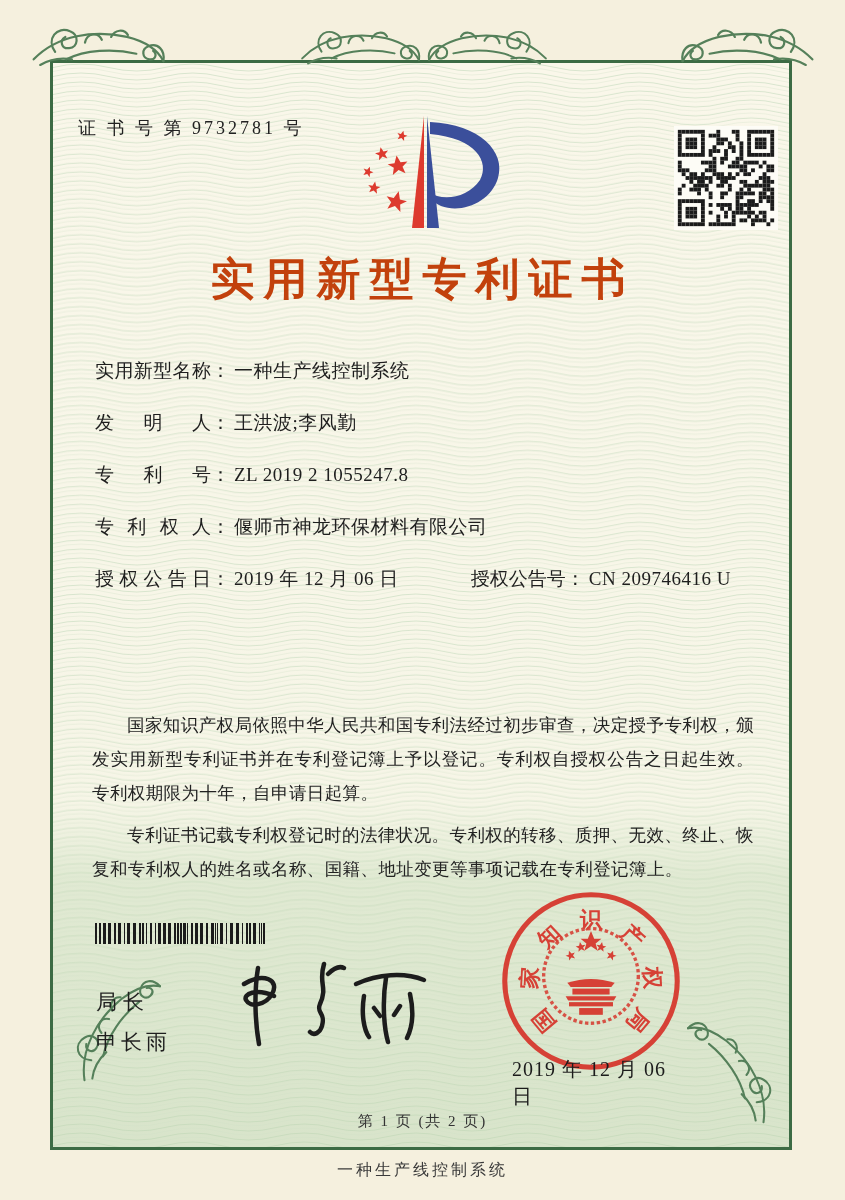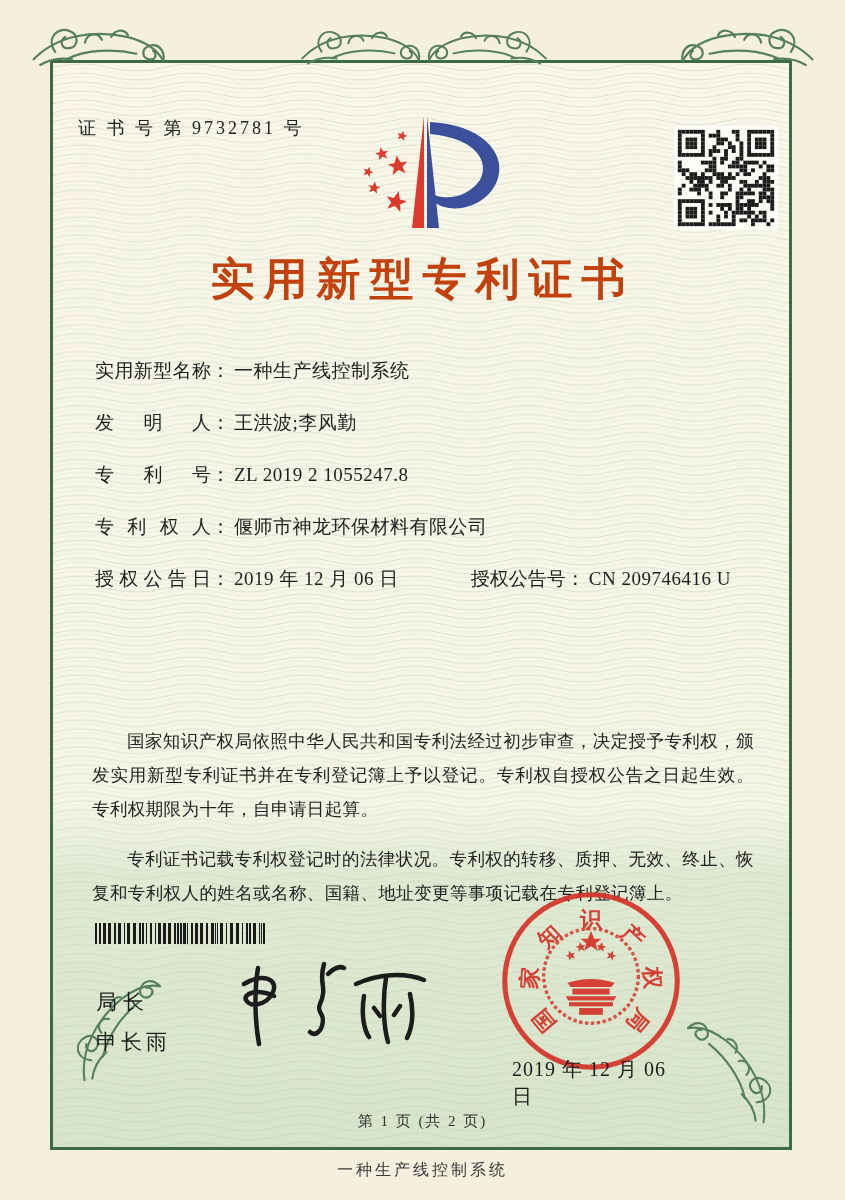--- a/index.html
+++ b/index.html
@@ -44,21 +44,21 @@
   }
   .field-colon{display:inline-block;margin-right:4px;}
   .field-value{letter-spacing:0.5px;}
   .grant-pair2{margin-left:72px;}
   
   .paras{
     position:absolute;left:92px;top:708px;width:662px;
     font-size:17.5px;line-height:34px;text-align:justify;
     letter-spacing:0.4px;color:#222;
   }
-  .paras p{margin:16px 0 8px 0;text-indent:2em;}
+  .paras p{margin:0 0 8px 0;text-indent:2em;}
   
   .barcode{position:absolute;left:95px;top:923px;width:172px;height:21px;}
   .signoff-title{position:absolute;left:96px;top:988px;font-size:21px;letter-spacing:6px;}
   .signoff-name{position:absolute;left:96px;top:1028px;font-size:21px;letter-spacing:4px;}
   .signature{position:absolute;left:228px;top:950px;width:210px;height:105px;}
   .seal{position:absolute;left:498px;top:888px;width:186px;height:186px;opacity:0.93;}
   .seal-date{
     position:absolute;left:512px;top:1056px;width:170px;
     font-size:20px;letter-spacing:1px;color:#1c1c1c;z-index:1;
   }

